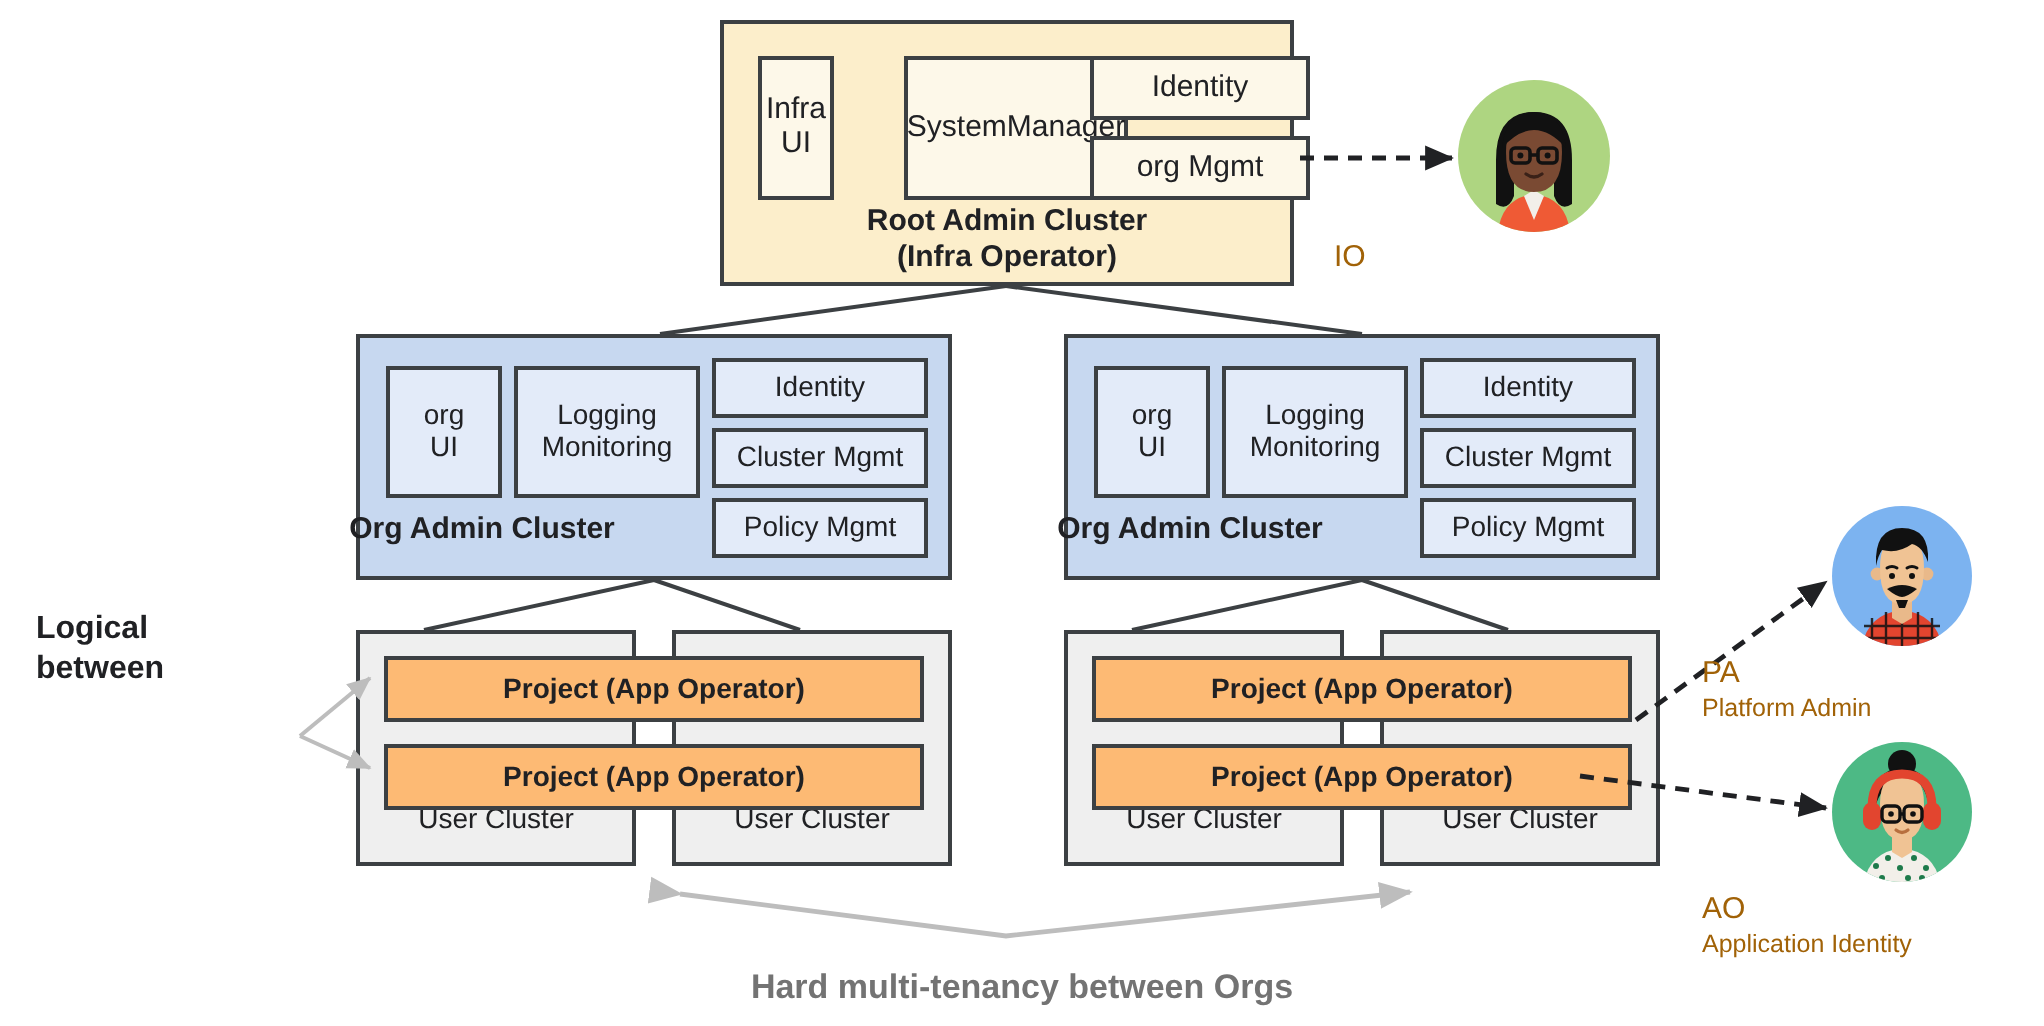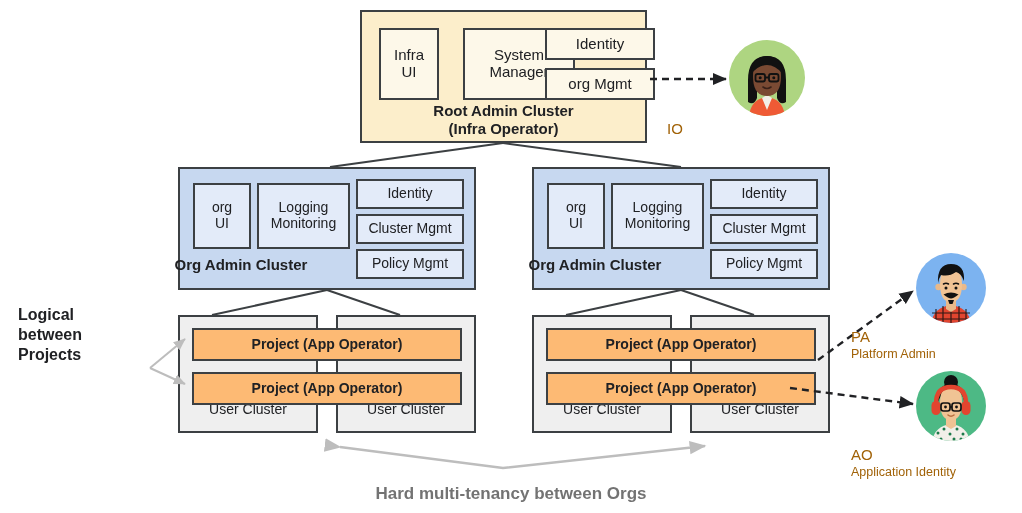--- a/index.html
+++ b/index.html
@@ -47,25 +47,25 @@
     <path d="M503 143 L681 167" stroke="#3c4043" stroke-width="2" fill="none"></path>
 
     <path d="M327 290 L212 315" stroke="#3c4043" stroke-width="2" fill="none"></path>
     <path d="M327 290 L400 315" stroke="#3c4043" stroke-width="2" fill="none"></path>
 
     <path d="M681 290 L566 315" stroke="#3c4043" stroke-width="2" fill="none"></path>
     <path d="M681 290 L754 315" stroke="#3c4043" stroke-width="2" fill="none"></path>
   </svg>
 
   <div class="abs outer cream-outer" style="left:360px;top:10px;width:287px;height:133px;">
-    <div class="abs inner cream-inner t15" style="left:17px;top:16px;width:60px;height:72px;flex-direction:column;justify-content:center;">
+    <div class="abs inner cream-inner t15" style="left:17px;top:16px;width:38px;height:72px;flex-direction:column;justify-content:center;">
       <span>Infra</span>
       <span>UI</span>
     </div>
-    <div class="abs inner cream-inner t15" style="left:101px;top:16px;width:112px;height:72px;flex-direction:column;">
+    <div class="abs inner cream-inner t15" style="left:90px;top:16px;width:112px;height:72px;flex-direction:row;">
       <span>System</span>
       <span>Manager</span>
     </div>
     <div class="abs inner cream-inner t15" style="left:183px;top:16px;width:110px;height:32px;">
       <span>Identity</span>
     </div>
     <div class="abs inner cream-inner t15" style="left:183px;top:56px;width:110px;height:32px;">
       <span>org Mgmt</span>
     </div>
     <div class="cap t15" style="top:90px;">
@@ -180,21 +180,20 @@
     <path d="M150 368 L185 339" stroke="#bdbdbd" stroke-width="2" fill="none" marker-end="url(#mk-soft)"></path>
     <path d="M150 368 L185 384" stroke="#bdbdbd" stroke-width="2" fill="none" marker-end="url(#mk-soft)"></path>
 
     
     <path d="M340 447 L503 468 L705 446" stroke="#bdbdbd" stroke-width="2.4" fill="none" marker-start="url(#mk-soft-s)" marker-end="url(#mk-soft-s)"></path>
   </svg>
 
   <div class="side-note" style="left:18px;top:305px;width:130px;">
     <div>Logical</div>
     <div>between</div>
-    <div>Projects</div>
   </div>
 
   <div class="bottom-note" style="left:0;top:484px;">
     <span>Hard multi-tenancy between Orgs</span>
   </div>
 
   <div class="avatar" style="left:729px;top:40px;width:76px;height:76px;background:#aed581;">
     <svg viewBox="0 0 76 76" width="76" height="76">
 
       <path d="M20 76 q2 -17 18 -19 q16 2 18 19 Z" fill="#ef5a35"></path>

